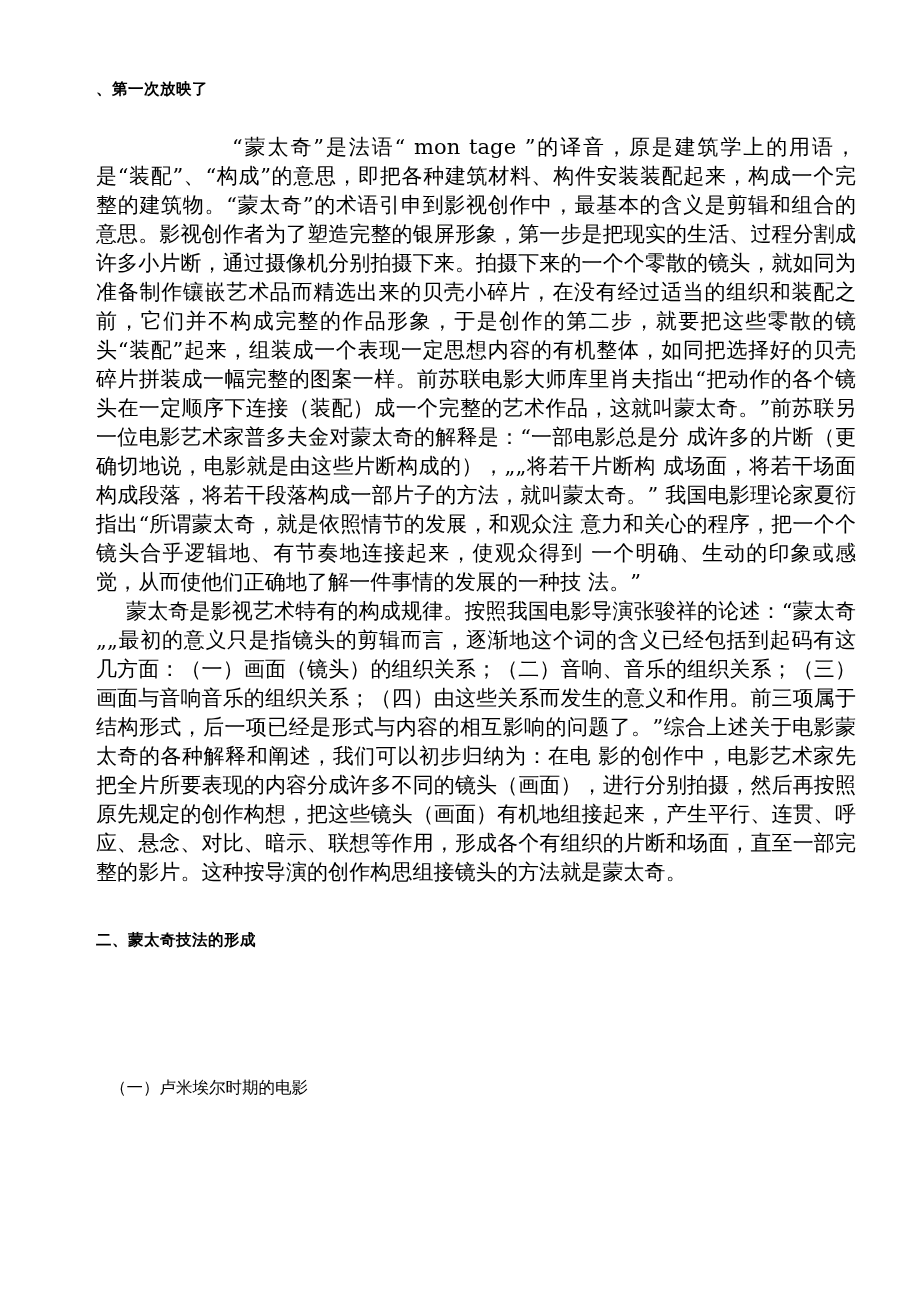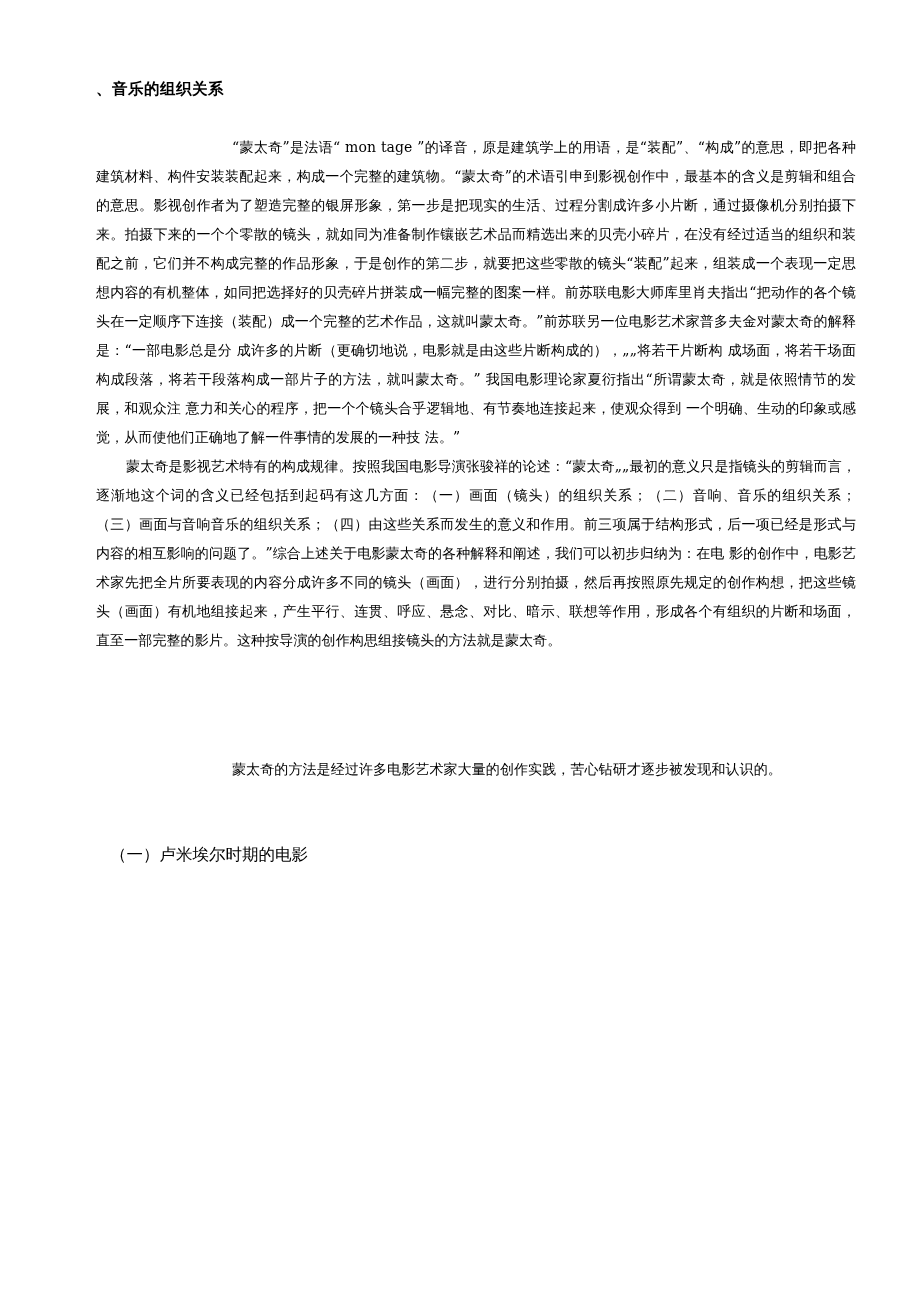--- a/index.html
+++ b/index.html
@@ -29,21 +29,21 @@
     font-size: 15.5px;
     line-height: 1.5;
     margin: 0 0 6px 0;
     letter-spacing: 0.5px;
   }
   .heading-2 {
     margin-top: 38px;
   }
   p.para {
     font-family: "DejaVu Serif", "Liberation Serif", serif;
-    font-size: 14px;
+    font-size: 21px;
     line-height: 29px;
     margin: 0;
     text-align: justify;
     text-justify: inter-ideograph;
     letter-spacing: 0.1px;
   }
   .gap-md { height: 26px; }
   .gap-lg { height: 42px; }
   .gap-xl { height: 58px; }
   .sub-heading {
@@ -52,40 +52,38 @@
     line-height: 29px;
     margin: 14px;
   }
 </style>
 </head>
 <body>
 
 <div class="page">
   <div class="doc-body">
 
-    <h2 class="heading">、音乐的组织关系</h2>
+    <h2 class="heading">、第一次放映了</h2>
 
     <div class="gap-md"></div>
 
     <p class="para first-indent-wrap">
       <span style="display:inline-block;width:136px;"></span><span>“蒙太奇”是法语“ mon tage ”的译音，原是建筑学上的用语，是“装配”、“构成”的意思，即把各种建筑材料、构件安装装配起来，构成一个完整的建筑物。“蒙太奇”的术语引申到影视创作中，最基本的含义是剪辑和组合的意思。影视创作者为了塑造完整的银屏形象，第一步是把现实的生活、过程分割成许多小片断，通过摄像机分别拍摄下来。拍摄下来的一个个零散的镜头，就如同为准备制作镶嵌艺术品而精选出来的贝壳小碎片，在没有经过适当的组织和装配之前，它们并不构成完整的作品形象，于是创作的第二步，就要把这些零散的镜头“装配”起来，组装成一个表现一定思想内容的有机整体，如同把选择好的贝壳碎片拼装成一幅完整的图案一样。前苏联电影大师库里肖夫指出“把动作的各个镜头在一定顺序下连接（装配）成一个完整的艺术作品，这就叫蒙太奇。”前苏联另一位电影艺术家普多夫金对蒙太奇的解释是：“一部电影总是分 成许多的片断（更确切地说，电影就是由这些片断构成的），„„将若干片断构 成场面，将若干场面构成段落，将若干段落构成一部片子的方法，就叫蒙太奇。” 我国电影理论家夏衍指出“所谓蒙太奇，就是依照情节的发展，和观众注 意力和关心的程序，把一个个镜头合乎逻辑地、有节奏地连接起来，使观众得到 一个明确、生动的印象或感觉，从而使他们正确地了解一件事情的发展的一种技 法。”</span>
     </p>
 
     <p class="para">
       <span style="display:inline-block;width:30px;"></span><span>蒙太奇是影视艺术特有的构成规律。按照我国电影导演张骏祥的论述：“蒙太奇„„最初的意义只是指镜头的剪辑而言，逐渐地这个词的含义已经包括到起码有这几方面：（一）画面（镜头）的组织关系；（二）音响、音乐的组织关系；（三）画面与音响音乐的组织关系；（四）由这些关系而发生的意义和作用。前三项属于结构形式，后一项已经是形式与内容的相互影响的问题了。”综合上述关于电影蒙太奇的各种解释和阐述，我们可以初步归纳为：在电 影的创作中，电影艺术家先把全片所要表现的内容分成许多不同的镜头（画面），进行分别拍摄，然后再按照原先规定的创作构想，把这些镜头（画面）有机地组接起来，产生平行、连贯、呼应、悬念、对比、暗示、联想等作用，形成各个有组织的片断和场面，直至一部完整的影片。这种按导演的创作构思组接镜头的方法就是蒙太奇。</span>
     </p>
 
     <div class="gap-lg"></div>
 
+    <h2 class="heading heading-2">二、蒙太奇技法的形成</h2>
 
     <div class="gap-xl"></div>
 
-    <p class="para">
-      <span style="display:inline-block;width:136px;"></span><span>蒙太奇的方法是经过许多电影艺术家大量的创作实践，苦心钻研才逐步被发现和认识的。</span>
-    </p>
 
     <div class="gap-lg"></div>
 
     <p class="sub-heading">（一）卢米埃尔时期的电影</p>
 
 
   </div>
 </div>
 
 </body></html>

